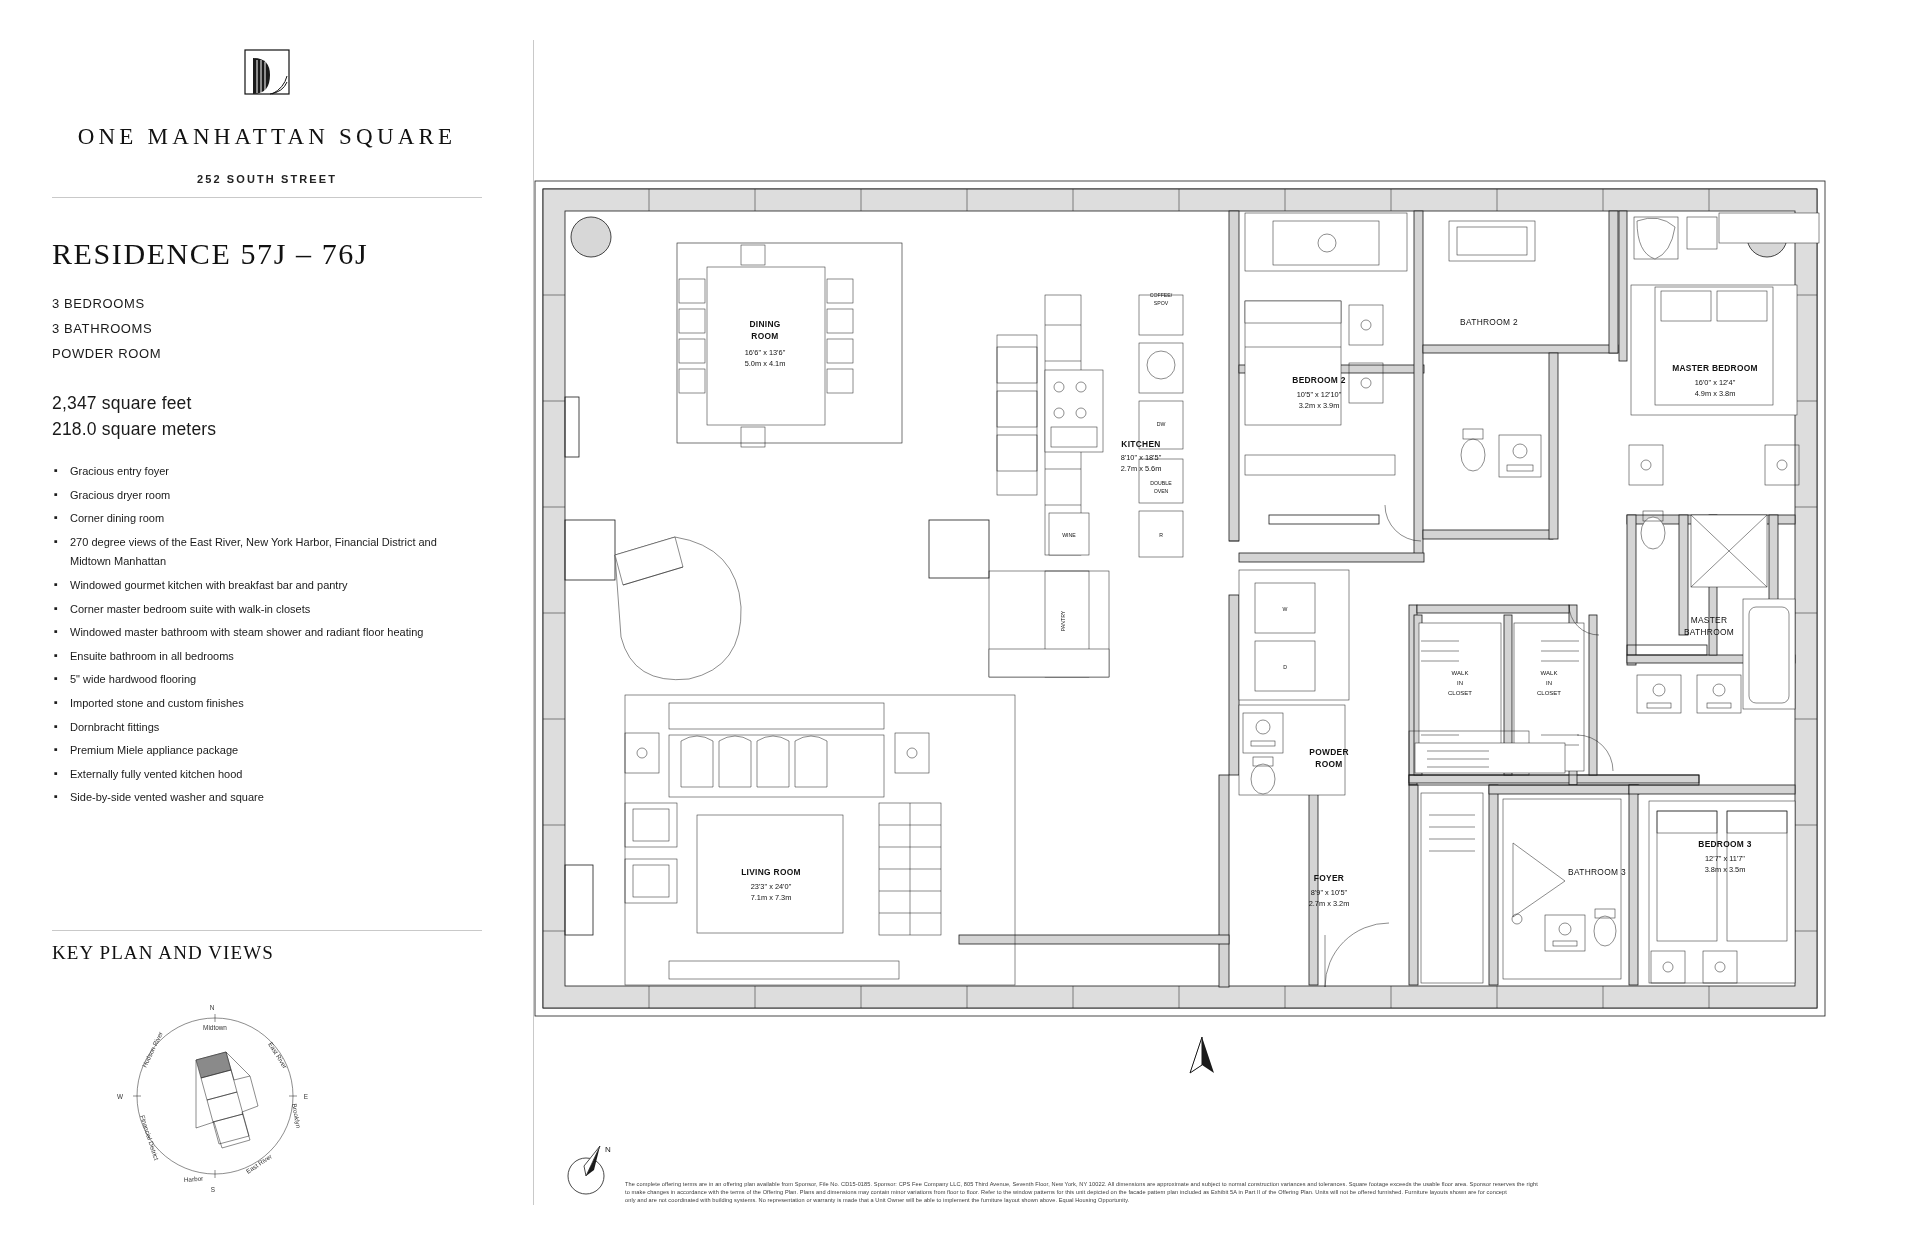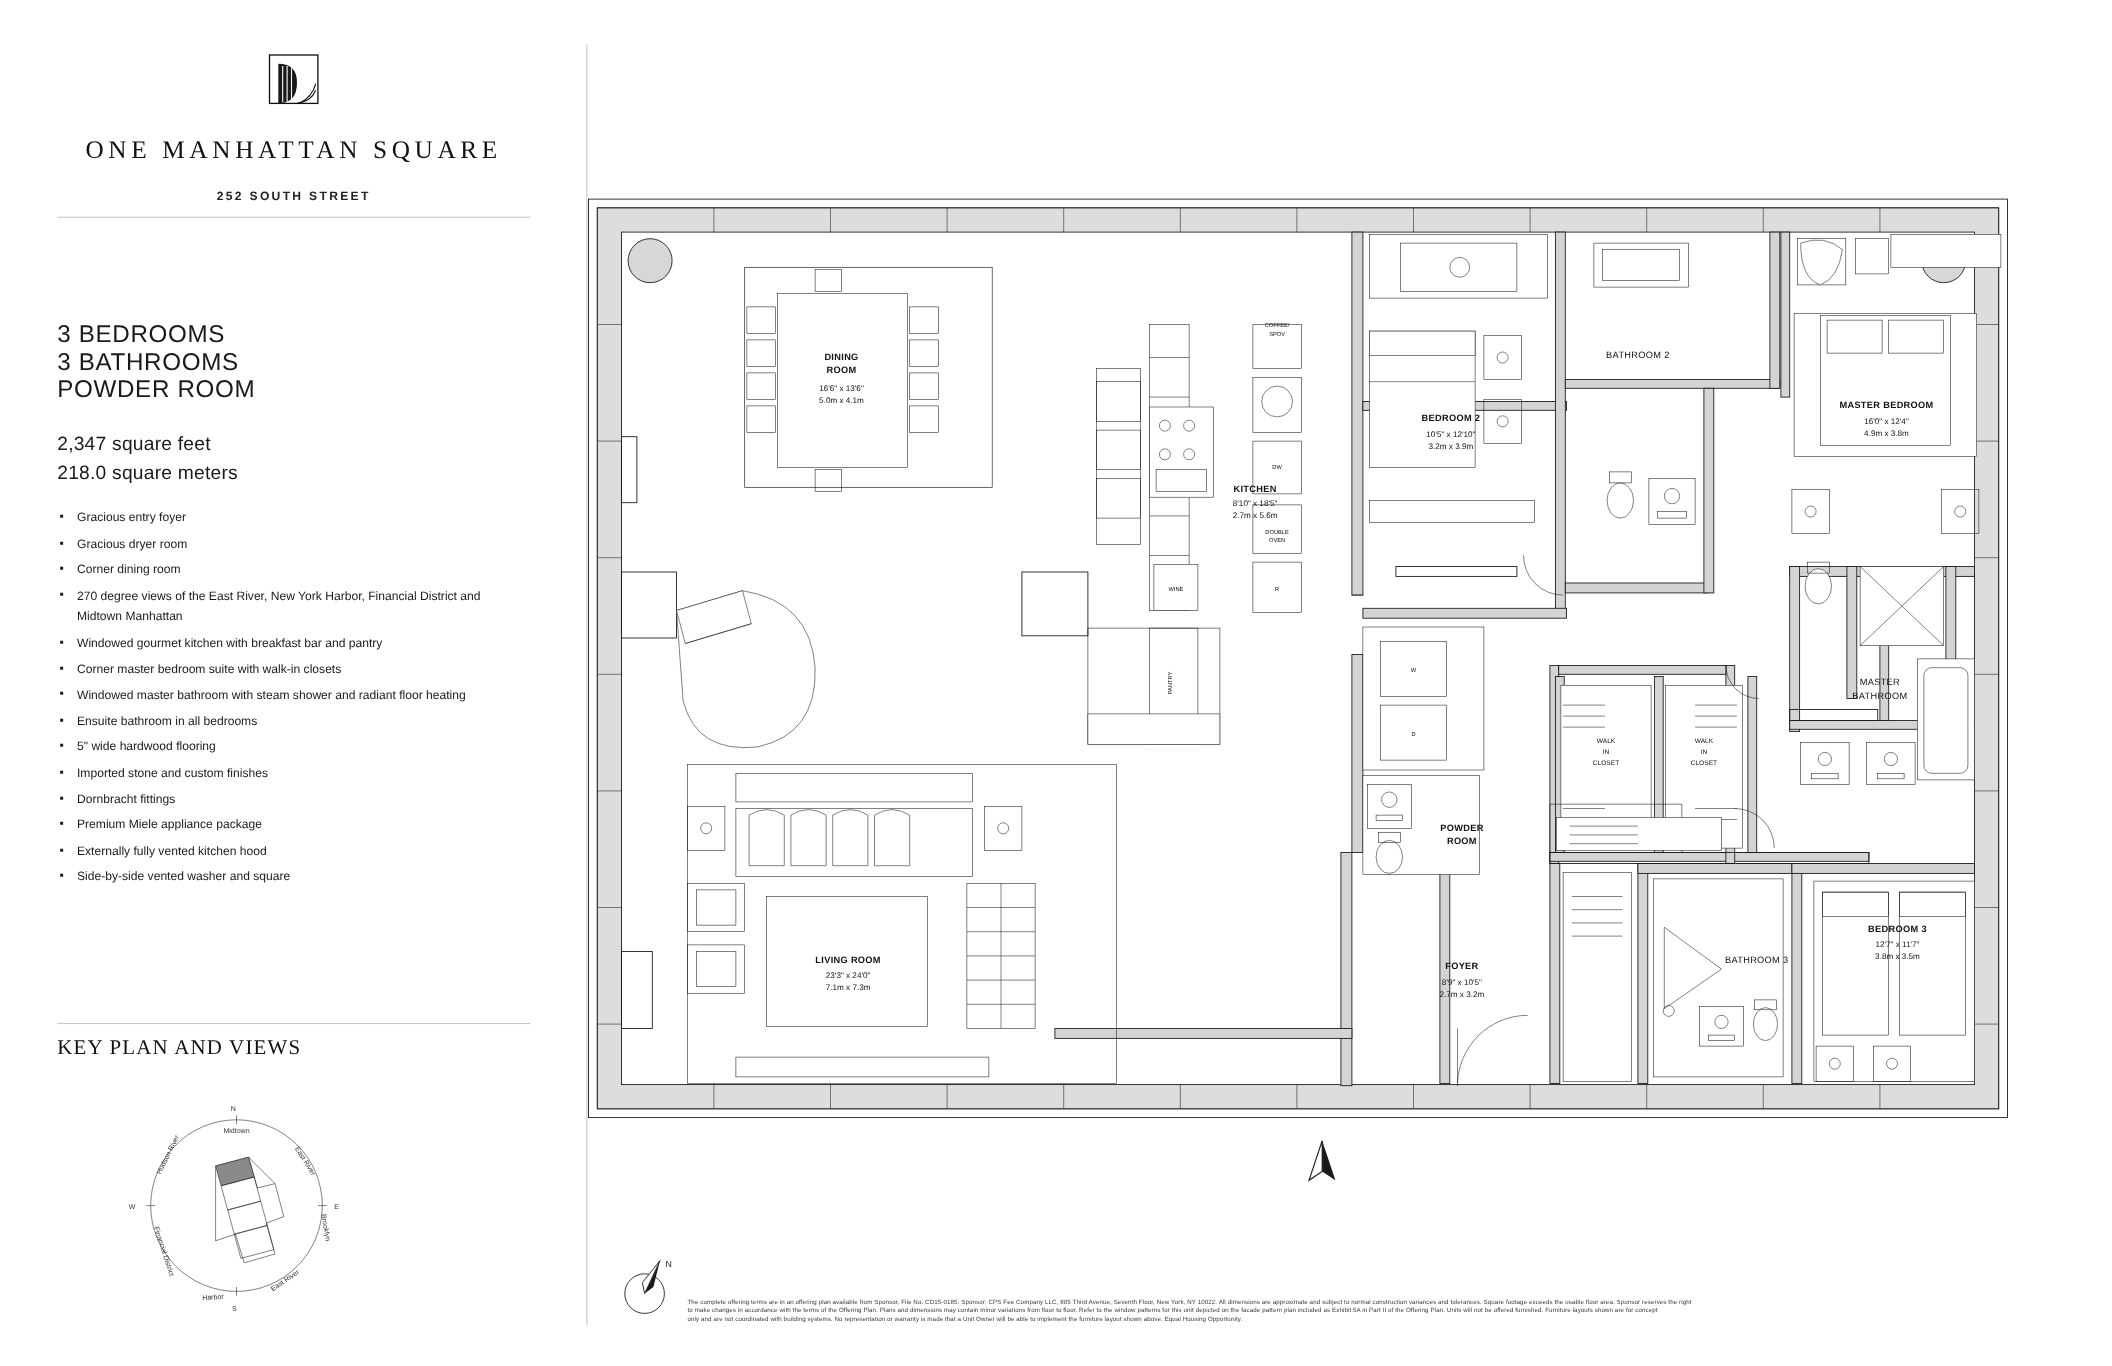--- a/index.html
+++ b/index.html
@@ -36,21 +36,21 @@
   .rule1 { top:197px; }
   .rule2 { top:930px; }
 
   .res-title {
     position:absolute; left:52px; top:237px;
     font-family:"Liberation Serif", serif;
     font-size:30px; letter-spacing:1.6px; color:#111;
   }
   .facts {
     position:absolute; left:52px; top:291px;
-    font-size:22px; line-height:25px; letter-spacing:0.6px; color:#1a1a1a;
+    font-size:13px; line-height:25px; letter-spacing:0.6px; color:#1a1a1a;
   }
   .sqft {
     position:absolute; left:52px; top:390px;
     font-size:17.5px; line-height:26px; letter-spacing:0.2px; color:#1a1a1a;
   }
   ul.features {
     position:absolute; left:52px; top:462px; width:420px;
     margin:0; padding:0; list-style:none;
     font-size:11px; line-height:19.6px; color:#1a1a1a;
   }
@@ -109,20 +109,21 @@
           <path d="M31 46 Q44 44 48 34" fill="none" stroke="#111" stroke-width="1"></path>
           <path d="M33 46 Q45 40 48 28" fill="none" stroke="#111" stroke-width="1"></path>
         </svg>
       </div>
       <div class="brand-title">ONE MANHATTAN SQUARE</div>
       <div class="brand-sub">252 SOUTH STREET</div>
     </div>
 
     <div class="rule rule1"></div>
 
+    <div class="res-title">RESIDENCE 57J – 76J</div>
 
     <div class="facts">
       <div>3 BEDROOMS</div>
       <div>3 BATHROOMS</div>
       <div>POWDER ROOM</div>
     </div>
 
     <div class="sqft">
       <div>2,347 square feet</div>
       <div>218.0 square meters</div>

